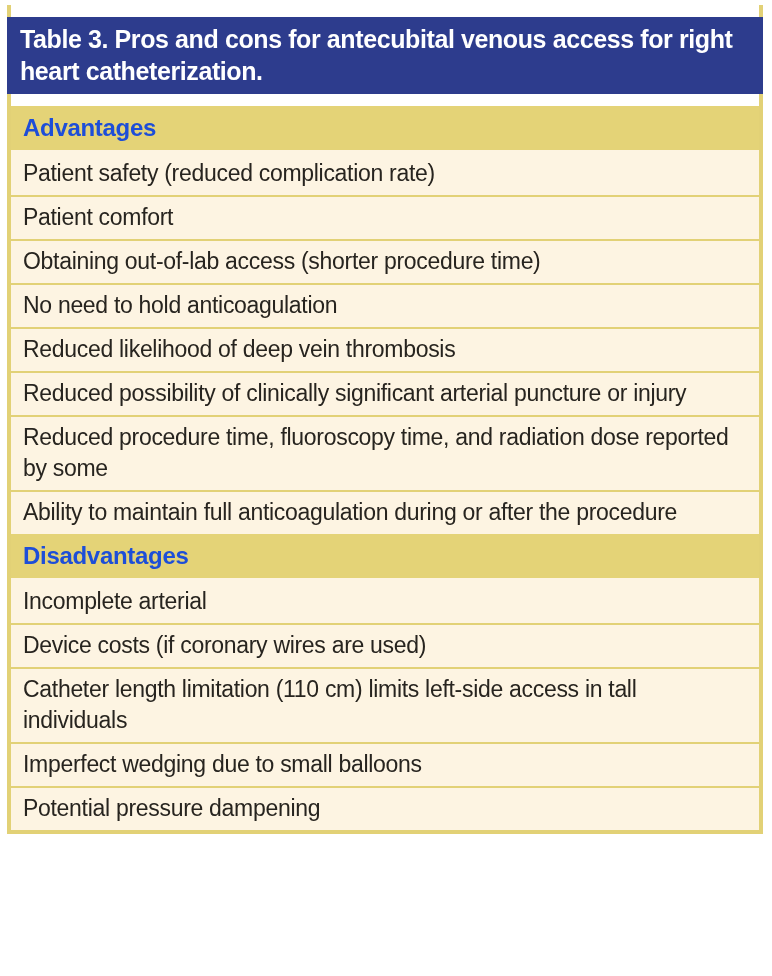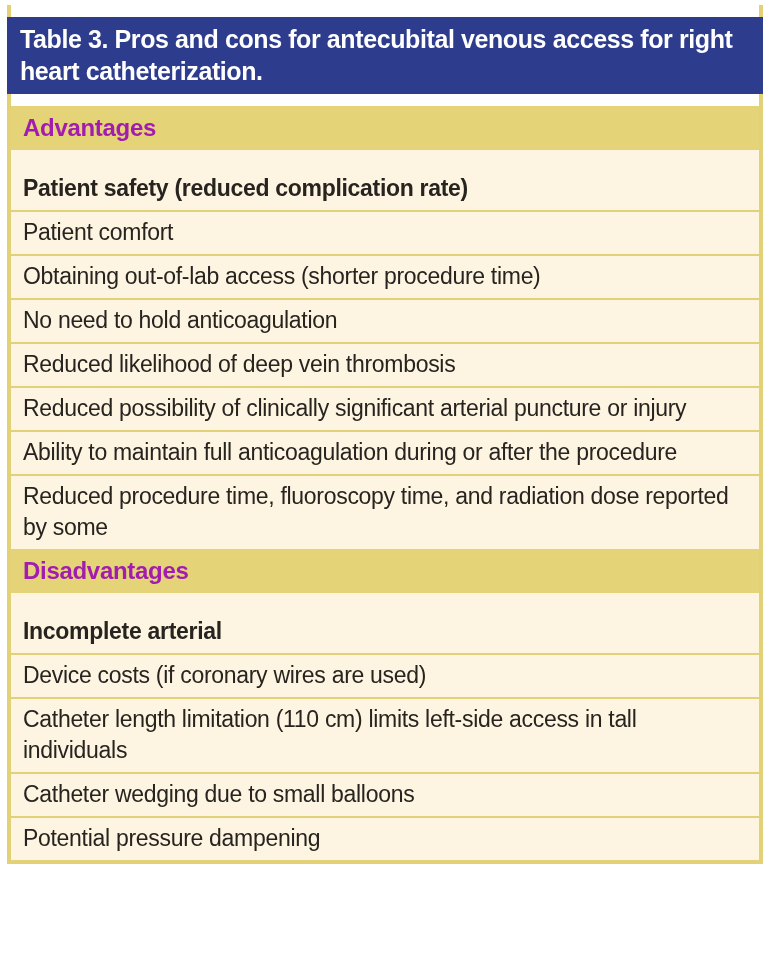--- a/index.html
+++ b/index.html
@@ -33,60 +33,59 @@
     color:var(--title-text);
     font-weight:bold;
     font-size:25px;
     line-height:32px;
     letter-spacing:-0.4px;
     padding:6px 14px 7px 13px;
     margin:12px -4px; 
   }
   .section-header{
     background:var(--section-bg);
-    color:#a21caf;
+    color:#1d4ed8;
     font-weight:bold;
     font-size:24px;
     line-height:31px;
     letter-spacing:-0.3px;
     padding:6px 12px 7px 12px;
   }
   .table-row{
     background:var(--row-bg);
     color:var(--body-text);
     font-size:23px;
     line-height:31px;
     letter-spacing:-0.3px;
     padding:5px 14px 6px 12px;
     border-top:2px solid var(--border);
   }
   .section-header + .table-row{
     border-top:none;
-    padding-top:23px;
-    font-weight:bold;
+    padding-top:8px;
   }
   .section-header{
     border-top:none;
   }
 </style>
 </head>
 <body>
 
 <div class="table-wrap">
   <div class="table-title">Table 3. Pros and cons for antecubital venous access for right heart catheterization.</div>
   <div id="table-body">
       <div class="section-header">Advantages</div>
       <div class="table-row">Patient safety (reduced complication rate)</div>
       <div class="table-row">Patient comfort</div>
       <div class="table-row">Obtaining out-of-lab access (shorter procedure time)</div>
       <div class="table-row">No need to hold anticoagulation</div>
       <div class="table-row">Reduced likelihood of deep vein thrombosis</div>
       <div class="table-row">Reduced possibility of clinically significant arterial puncture or injury</div>
+      <div class="table-row">Reduced procedure time, fluoroscopy time, and radiation dose reported by some</div>
       <div class="table-row">Ability to maintain full anticoagulation during or after the procedure</div>
-      <div class="table-row">Reduced procedure time, fluoroscopy time, and radiation dose reported by some</div>
       <div class="section-header">Disadvantages</div>
       <div class="table-row">Incomplete arterial</div>
       <div class="table-row">Device costs (if coronary wires are used)</div>
       <div class="table-row">Catheter length limitation (110 cm) limits left-side access in tall individuals</div>
-      <div class="table-row">Catheter wedging due to small balloons</div>
+      <div class="table-row">Imperfect wedging due to small balloons</div>
       <div class="table-row">Potential pressure dampening</div>
     </div>
 </div>
 
 </body></html>

